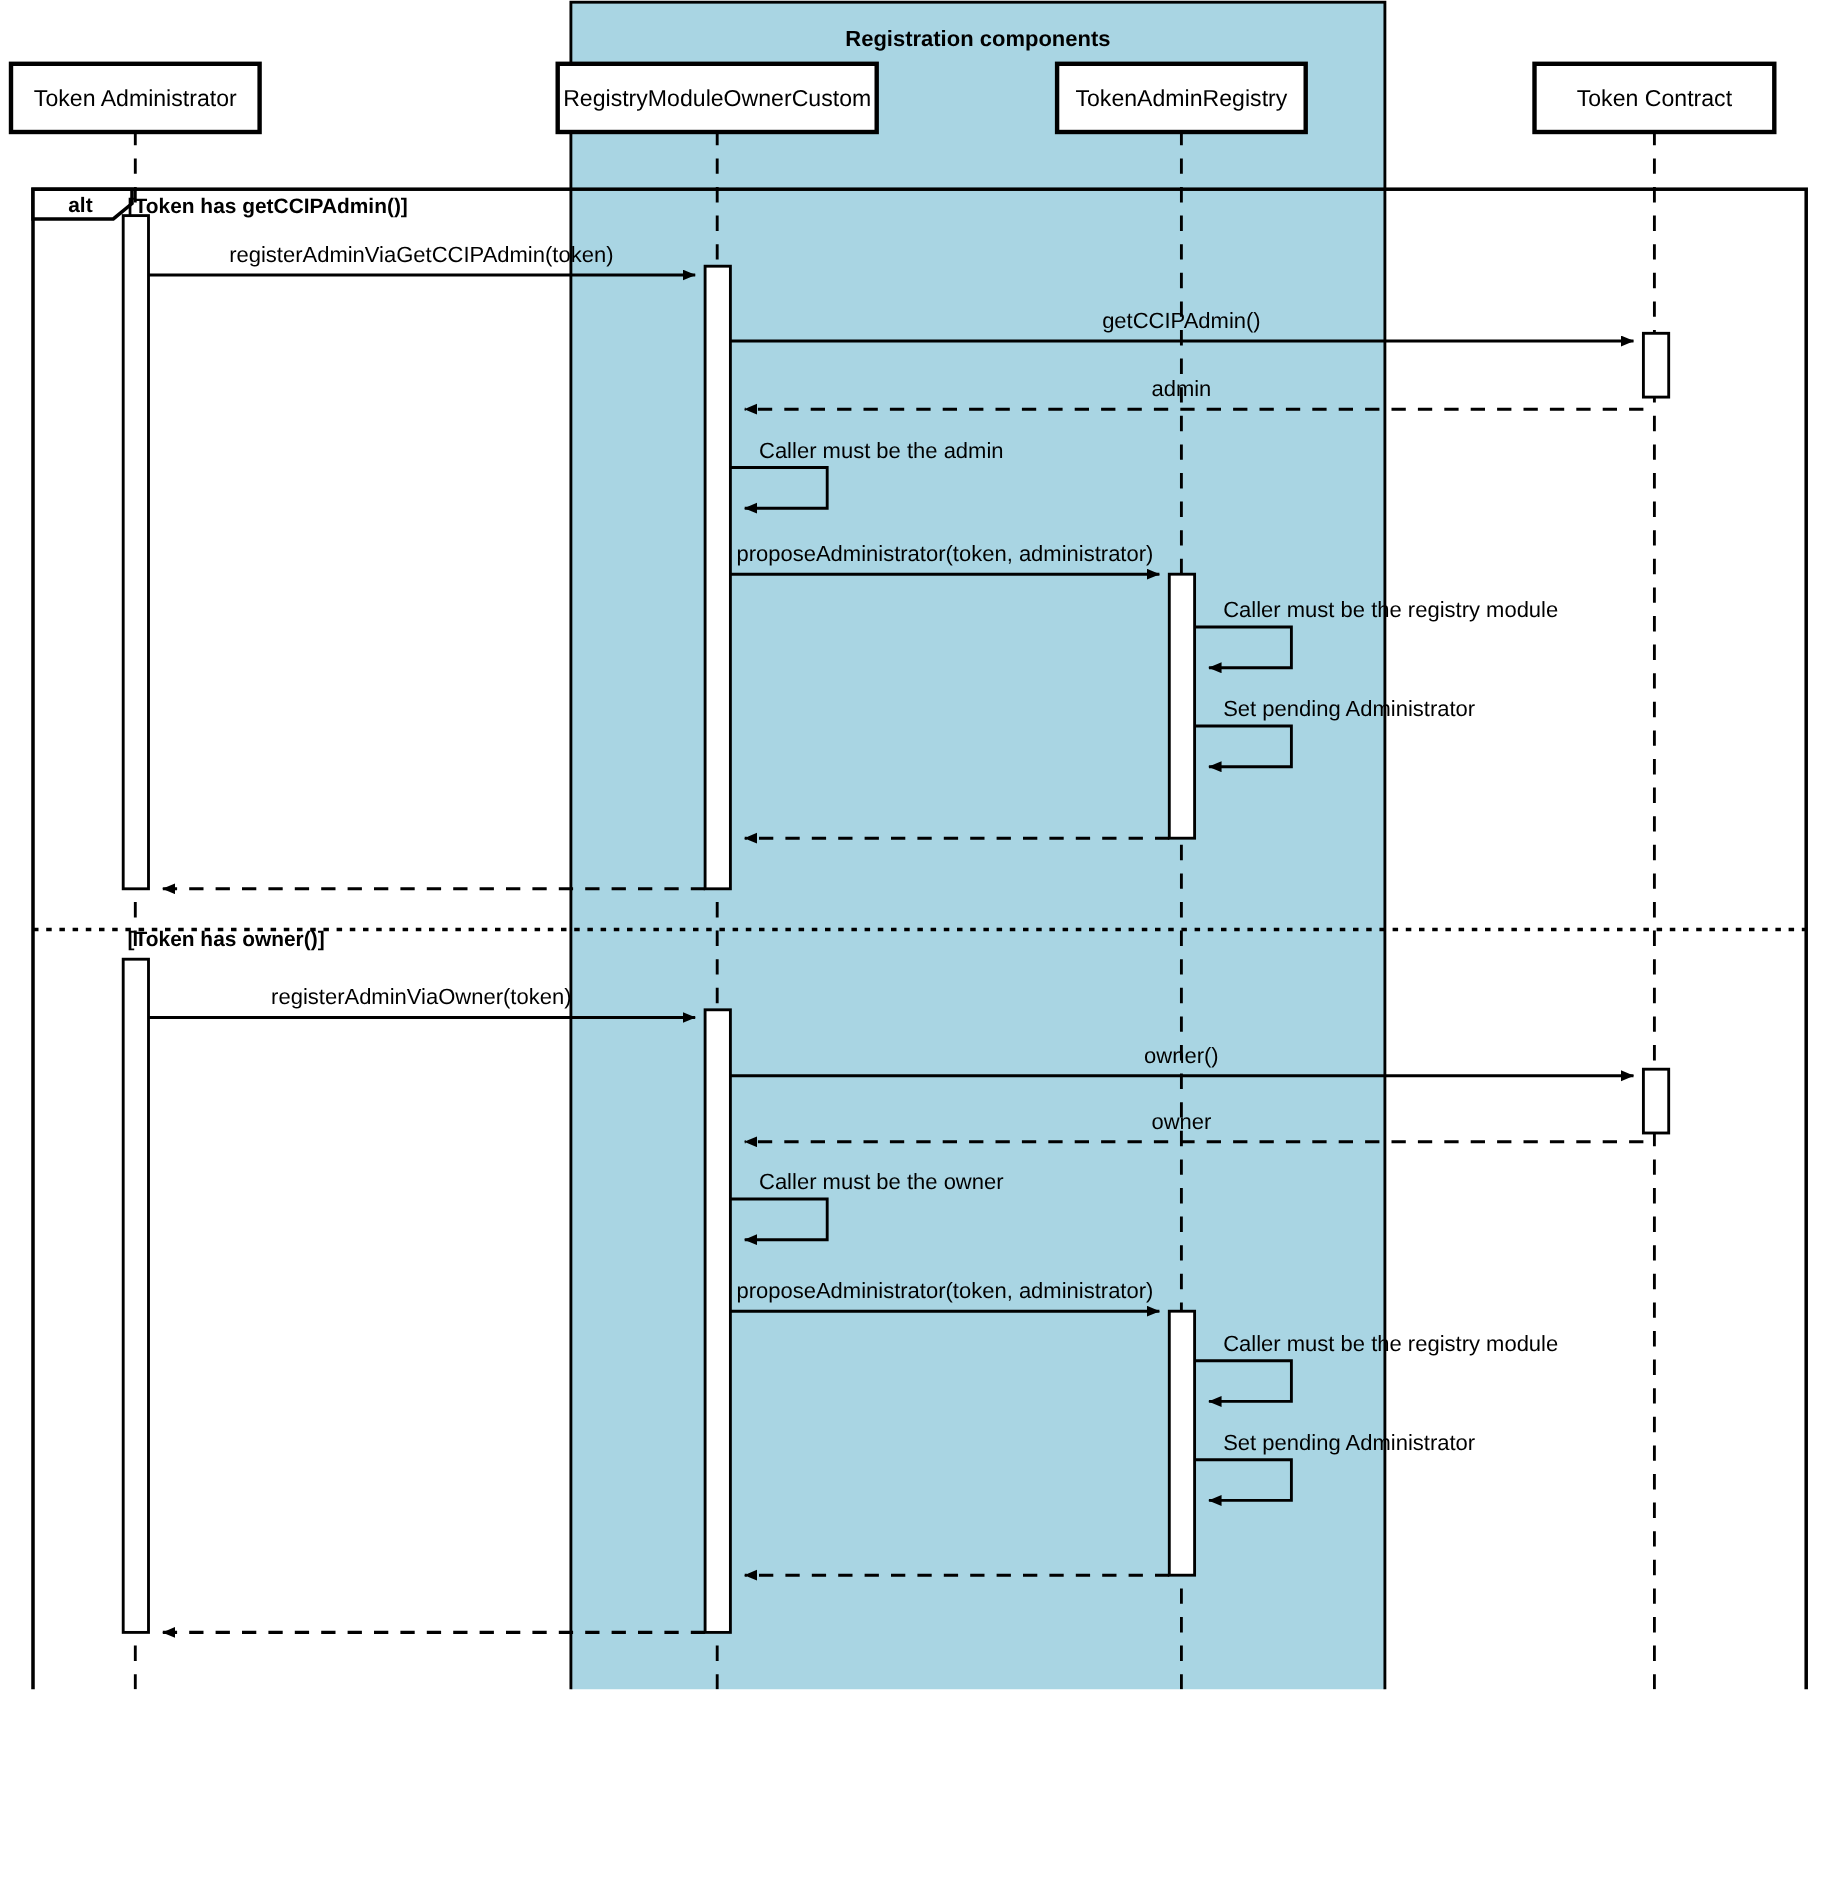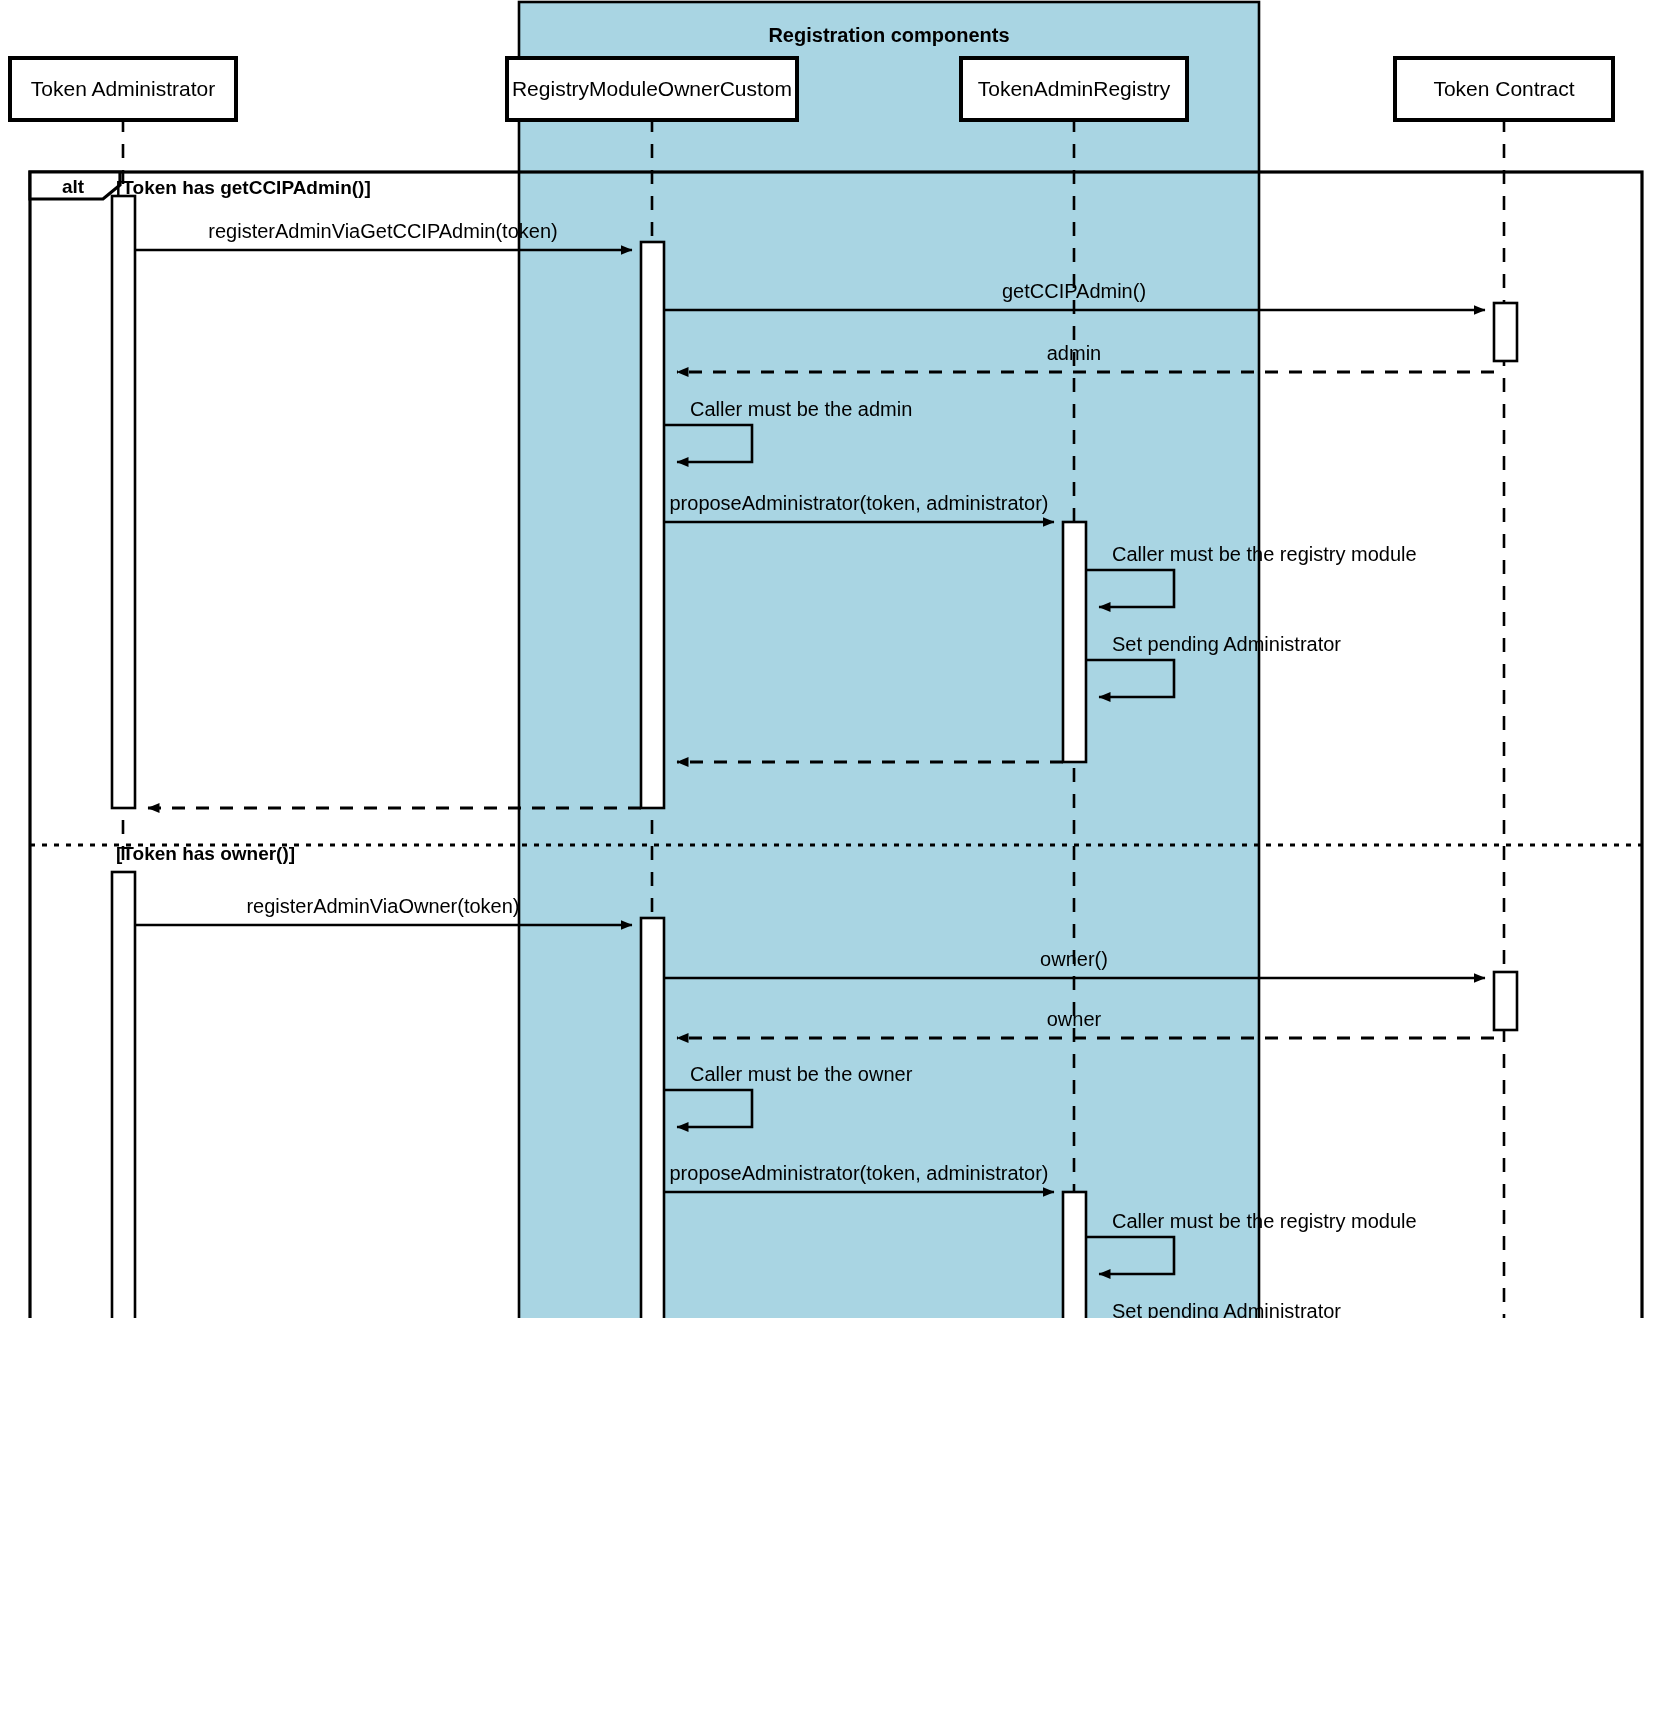--- a/index.html
+++ b/index.html
@@ -6,21 +6,21 @@
     margin: 0;
     padding: 0;
     background: #ffffff;
   }
   body {
     font-family: "Liberation Sans", sans-serif;
   }
   #diagram-root {
     position: relative;
     width: 1662px;
-    height: 1318px;
+    height: 1536px;
     overflow: hidden;
     background: #ffffff;
   }
   svg.seq {
     display: block;
     width: 1662px;
     height: 1730px;
   }
   .lbl {
     font-family: "Liberation Sans", sans-serif;

